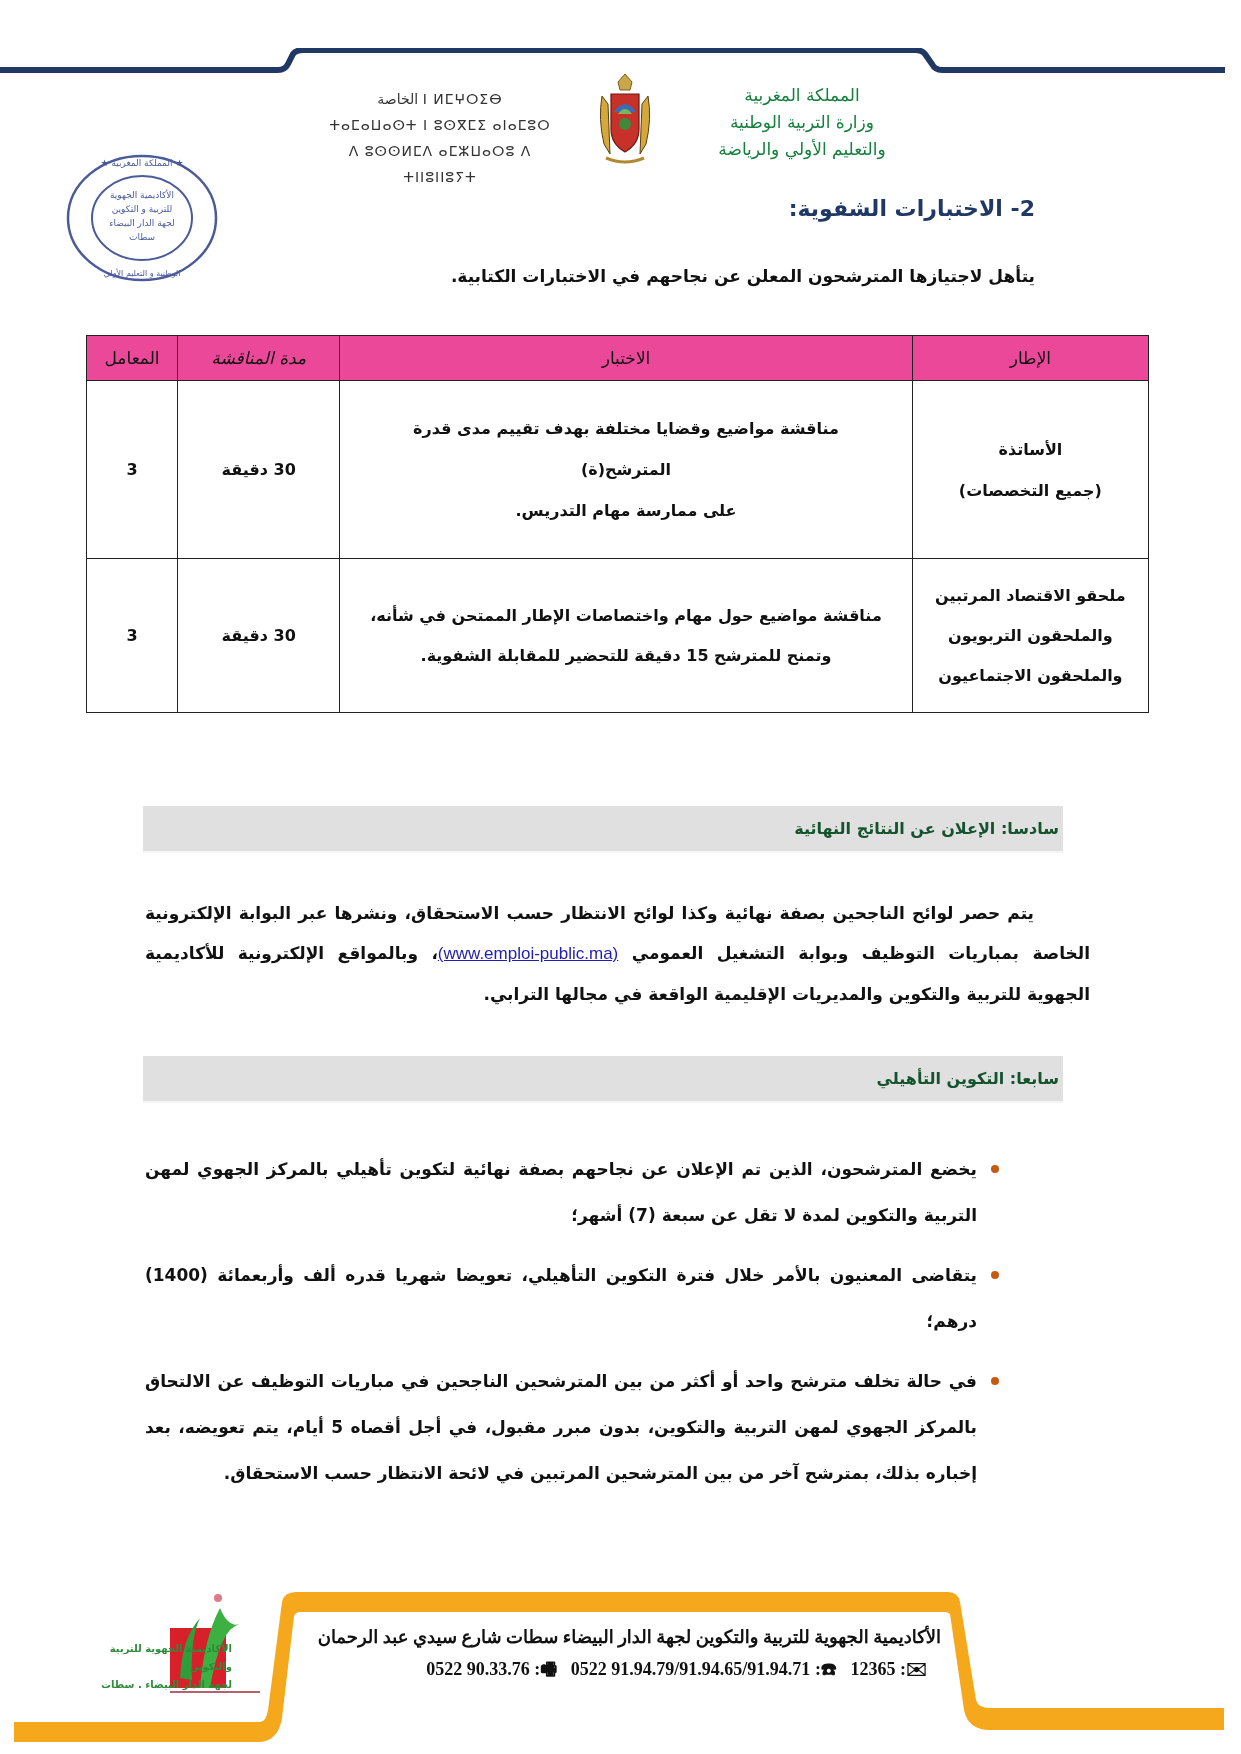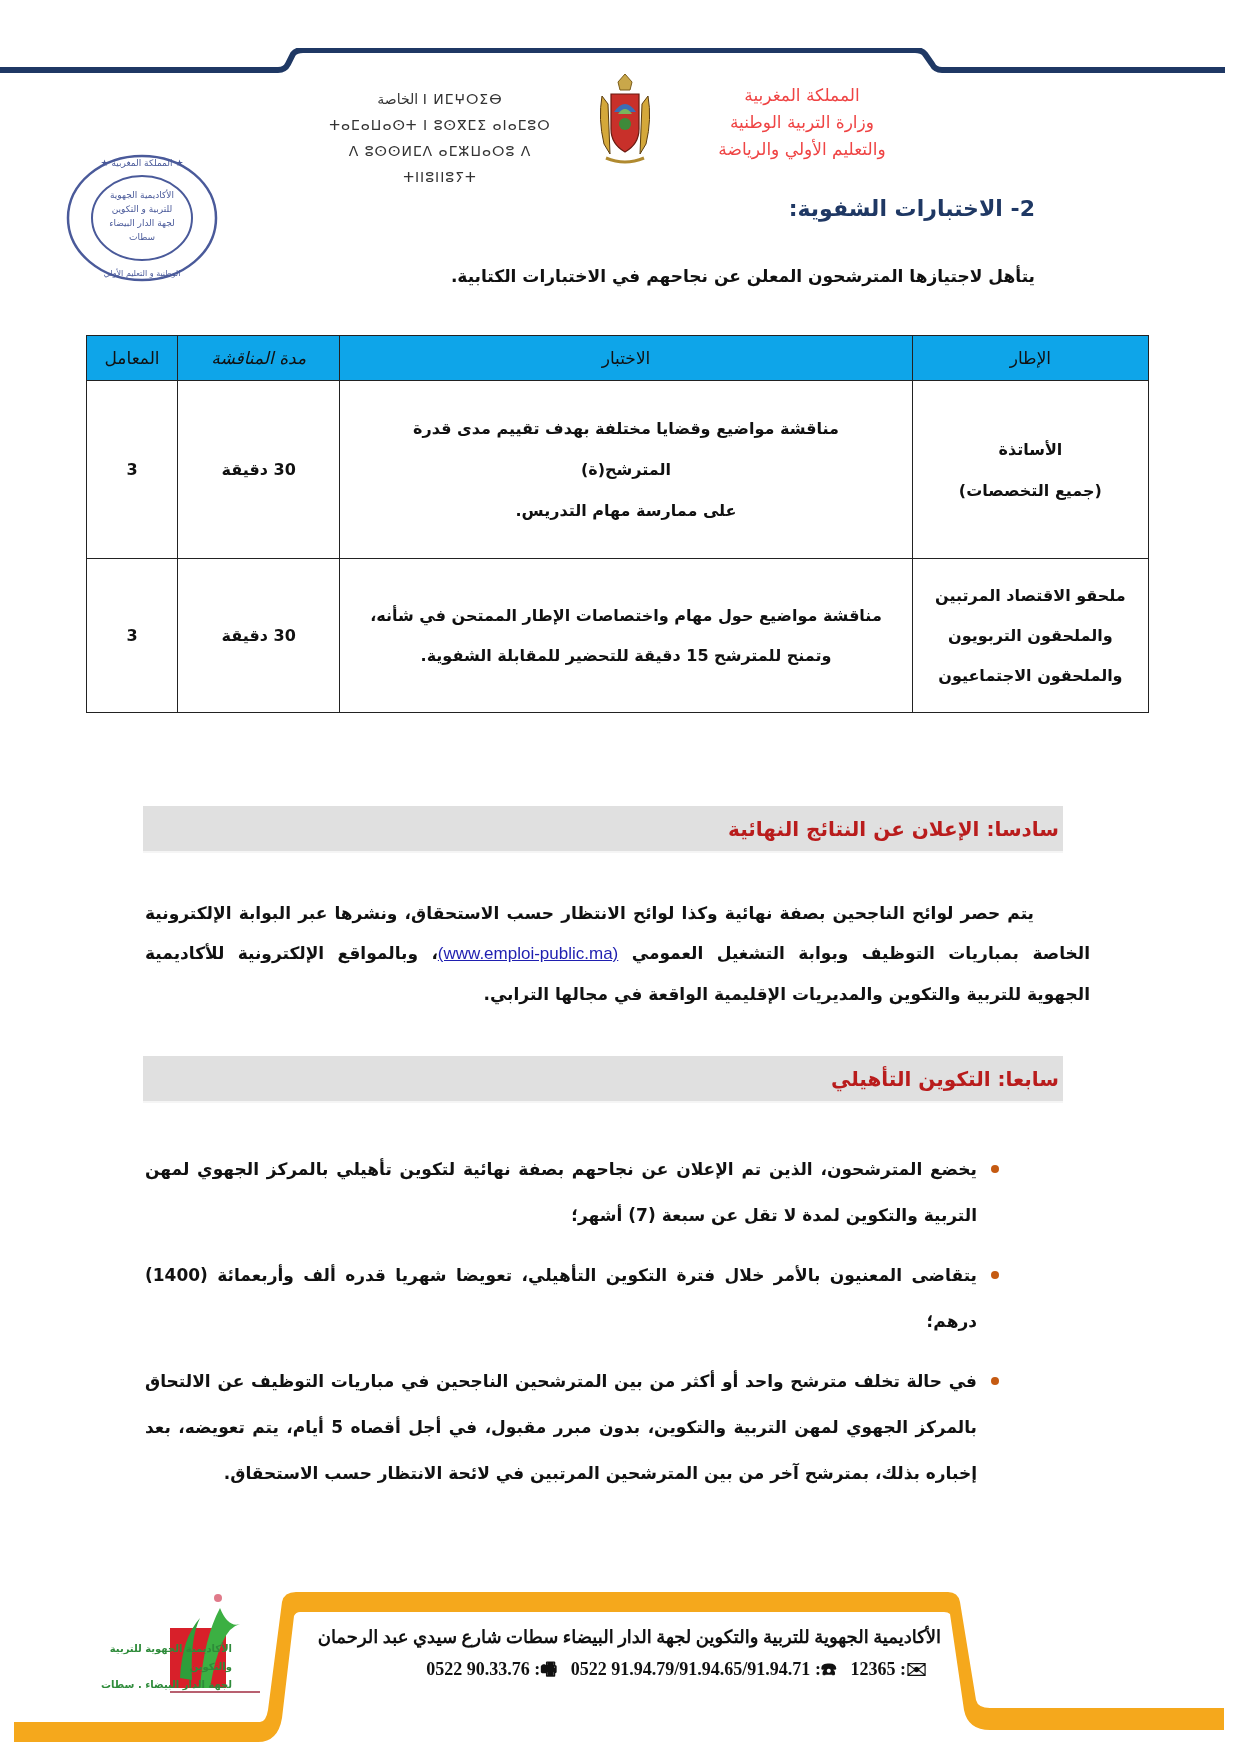--- a/index.html
+++ b/index.html
@@ -5,47 +5,47 @@
   * { box-sizing: border-box; margin: 0; padding: 0; }
   html, body { width: 1241px; height: 1754px; background: #ffffff; overflow: hidden; }
   body { position: relative; font-family: "DejaVu Sans", "Liberation Sans", sans-serif; color: #111; }
 
   
   .top-rule { position: absolute; left: 0; top: 48px; width: 1241px; height: 30px; }
   .top-rule svg { display: block; }
 
   .letterhead { position: absolute; top: 80px; left: 300px; width: 640px; height: 90px; }
   .lh-arabic { position: absolute; right: 18px; top: 2px; width: 240px; text-align: center;
-    font-family: "DejaVu Serif", "Liberation Serif", serif; font-size: 17px; line-height: 27px; color: #ef4444; direction: rtl; }
+    font-family: "DejaVu Serif", "Liberation Serif", serif; font-size: 17px; line-height: 27px; color: #15803d; direction: rtl; }
   .lh-tifinagh { position: absolute; left: 10px; top: 6px; width: 260px; text-align: center;
     font-family: "DejaVu Sans", sans-serif; font-size: 14px; line-height: 26px; color: #333; letter-spacing: 1px; direction: ltr; }
   .coat { position: absolute; left: 296px; top: -6px; width: 58px; height: 92px; }
 
   .stamp { position: absolute; left: 62px; top: 148px; width: 160px; height: 140px; }
 
   
   .sec-title { position: absolute; right: 206px; top: 196px; font-size: 22px; font-weight: bold; color: #1f3864; direction: rtl; }
   .sec-intro { position: absolute; right: 206px; top: 266px; font-size: 17px; font-weight: bold; direction: rtl; }
 
   
   .oral-table { position: absolute; left: 86px; top: 335px; width: 1063px; border-collapse: collapse; direction: rtl; }
   .oral-table th, .oral-table td { border: 1.5px solid #222; text-align: center; vertical-align: middle; }
-  .oral-table th { background: #0ea5e9; height: 45px; font-size: 17px; font-weight: normal; color: #111; }
+  .oral-table th { background: #ec4899; height: 45px; font-size: 17px; font-weight: normal; color: #111; }
   .oral-table td { font-size: 16px; font-weight: bold; line-height: 41px; padding: 0 8px; }
   .row1 td { height: 178px; }
   .row2 td { height: 154px; line-height: 40px; }
   .col-frame { width: 236px; }
   .col-test { width: 572px; }
   .col-dur { width: 162px; font-style: italic; }
   .col-coef { width: 91px; }
 
   
   .banner { position: absolute; left: 143px; width: 920px; height: 47px; background: #e0e0e0;
     border-bottom: 2px solid #f5f5f5; direction: rtl; padding-right: 4px; }
-  .banner span { display: block; font-size: 20px; font-weight: bold; line-height: 46px; color: #b91c1c; }
+  .banner span { display: block; font-size: 16px; font-weight: bold; line-height: 46px; color: #14532d; }
   .banner-6 { top: 806px; }
   .banner-7 { top: 1056px; }
 
   .para { position: absolute; left: 145px; width: 945px; direction: rtl; text-align: justify;
     font-size: 17px; font-weight: bold; line-height: 40px; }
   .para-6 { top: 893px; text-indent: 56px; }
   .link { color: #1f1fb0; text-decoration: underline; font-weight: normal; font-family: "Liberation Sans", sans-serif; direction: ltr; unicode-bidi: embed; }
 
   .bullets { position: absolute; left: 145px; width: 832px; direction: rtl; list-style: none; }
   .bullets li { position: relative; font-size: 17px; font-weight: bold; line-height: 46px; text-align: justify;

